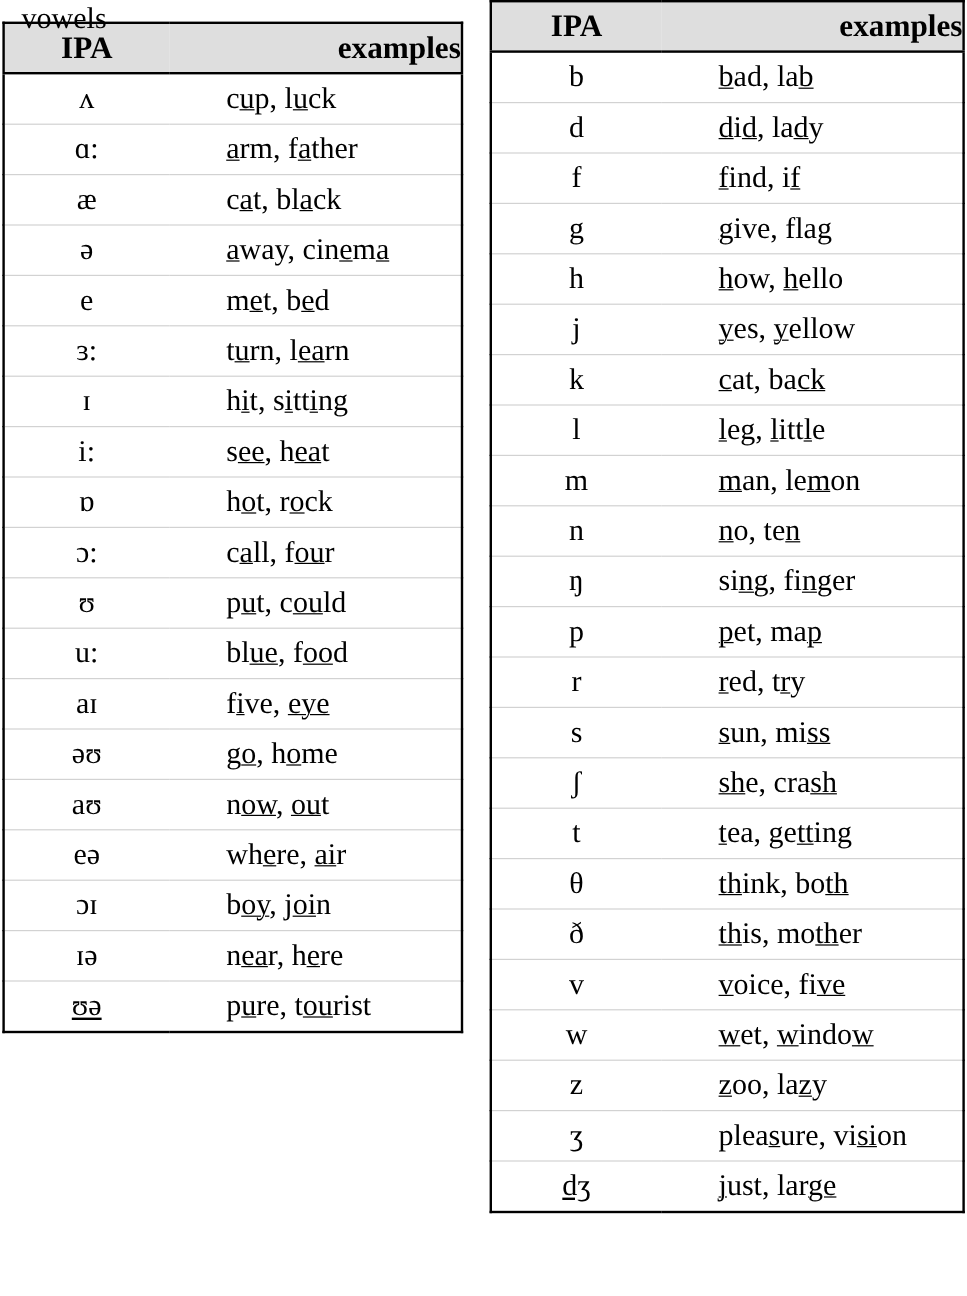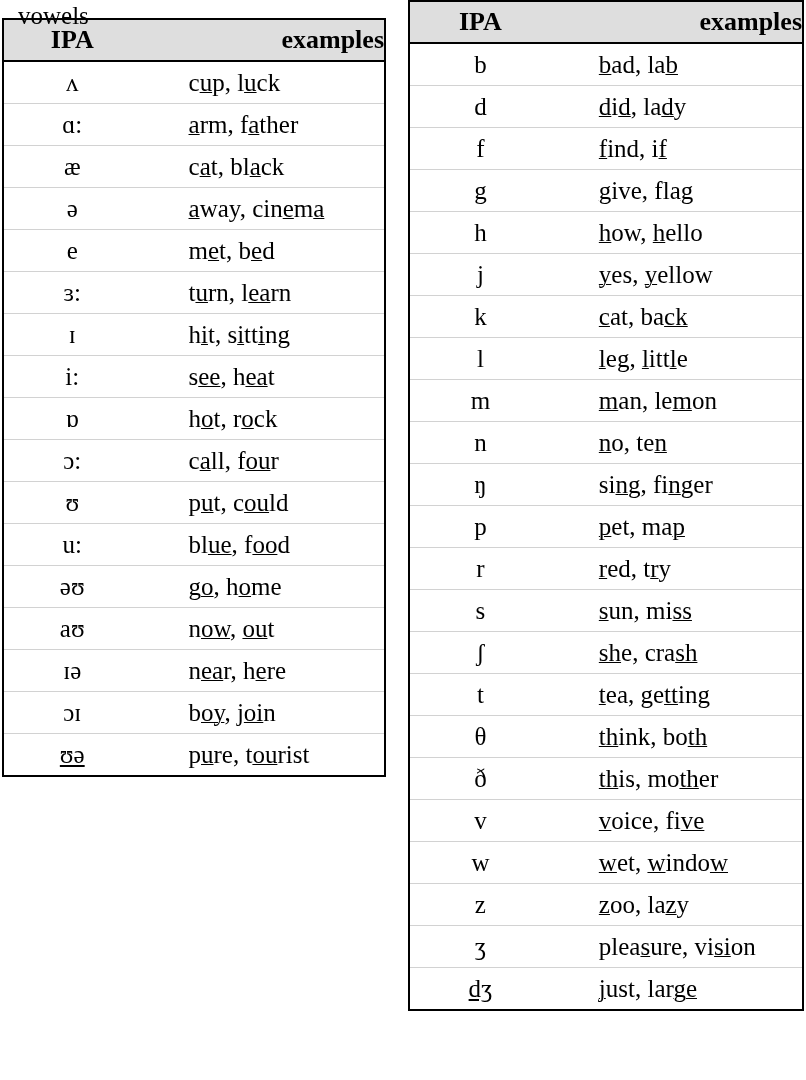--- a/index.html
+++ b/index.html
@@ -153,34 +153,42 @@
           </tr>
           <tr>
             <td class="cell-ipa">ʊ</td>
             <td class="cell-ex"><span class="ex-inner">p<u>u</u>t, c<u>ou</u>ld</span></td>
           </tr>
           <tr>
             <td class="cell-ipa">u:</td>
             <td class="cell-ex"><span class="ex-inner">bl<u>ue</u>, f<u>oo</u>d</span></td>
           </tr>
           <tr>
+            <td class="cell-ipa">aɪ</td>
+            <td class="cell-ex"><span class="ex-inner">f<u>i</u>ve, <u>eye</u></span></td>
+          </tr>
+          <tr>
             <td class="cell-ipa">əʊ</td>
             <td class="cell-ex"><span class="ex-inner">g<u>o</u>, h<u>o</u>me</span></td>
           </tr>
           <tr>
             <td class="cell-ipa">aʊ</td>
             <td class="cell-ex"><span class="ex-inner">n<u>ow</u>, <u>ou</u>t</span></td>
           </tr>
           <tr>
+            <td class="cell-ipa">eə</td>
+            <td class="cell-ex"><span class="ex-inner">wh<u>e</u>re, <u>ai</u>r</span></td>
+          </tr>
+          <tr>
+            <td class="cell-ipa">ɔɪ</td>
+            <td class="cell-ex"><span class="ex-inner">b<u>oy</u>, j<u>oi</u>n</span></td>
+          </tr>
+          <tr>
             <td class="cell-ipa">ɪə</td>
             <td class="cell-ex"><span class="ex-inner">n<u>ea</u>r, h<u>e</u>re</span></td>
-          </tr>
-          <tr>
-            <td class="cell-ipa">ɔɪ</td>
-            <td class="cell-ex"><span class="ex-inner">b<u>oy</u>, j<u>oi</u>n</span></td>
           </tr>
           <tr>
             <td class="cell-ipa">ʊə</td>
             <td class="cell-ex"><span class="ex-inner">p<u>u</u>re, t<u>ou</u>rist</span></td>
           </tr>
         </tbody>
     </table>
   </div>
 
   <div class="column" id="consonants-column">

